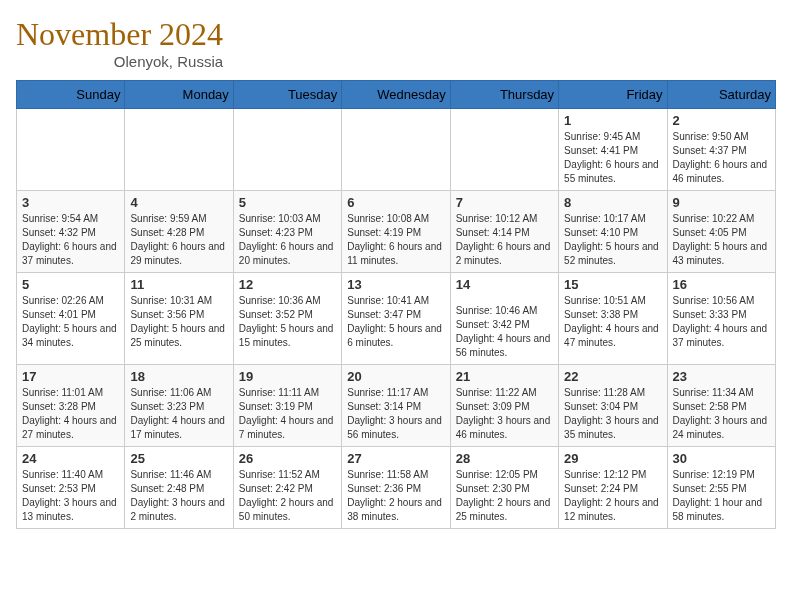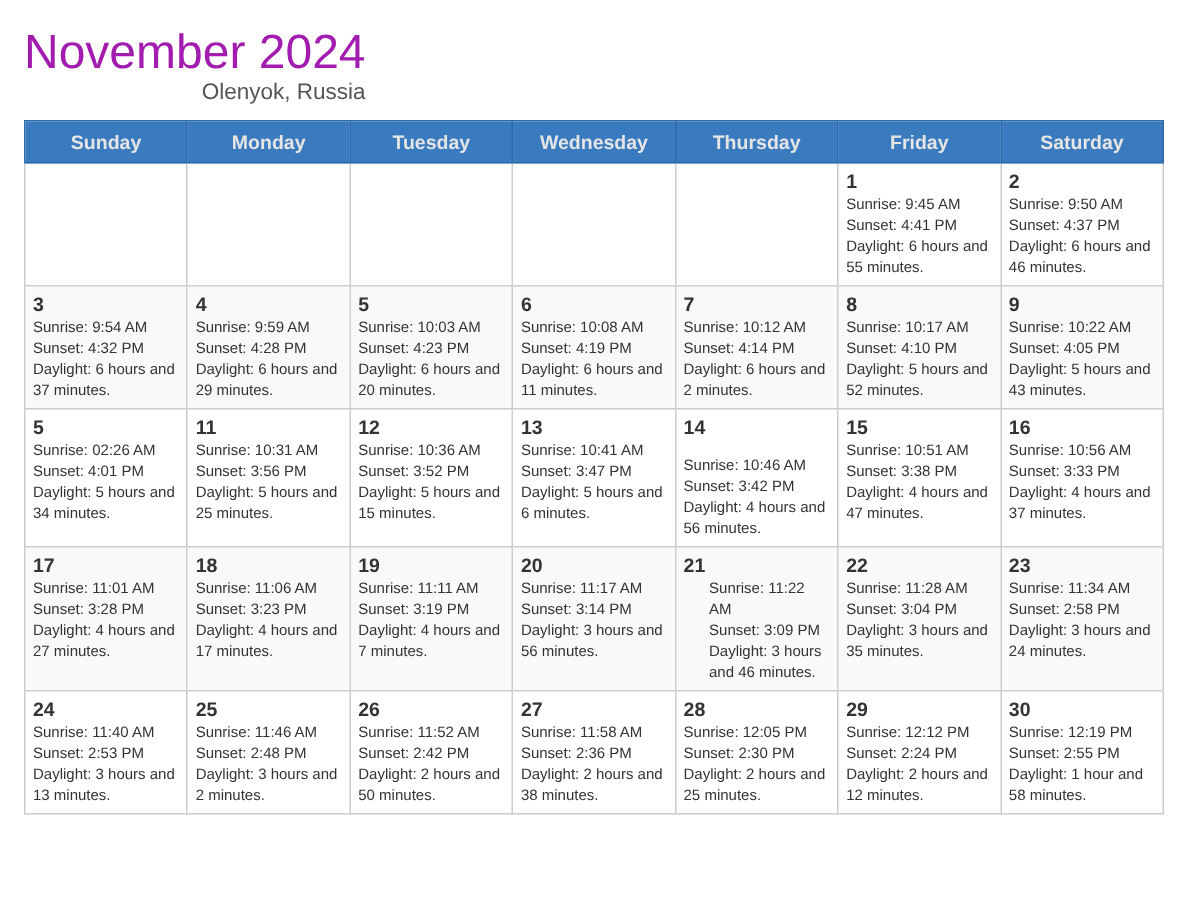--- a/index.html
+++ b/index.html
@@ -33,38 +33,39 @@
     .logo-icon {
       width: 32px;
       height: 32px;
     }
     .title-block {
       text-align: right;
     }
     .month-title {
       font-size: 32px;
       font-weight: 300;
-      color: #a21caf;
+      color: #a16207;
+      font-family: Liberation Serif, serif;
     }
     .subtitle {
       font-size: 15px;
       color: #555;
     }
     table {
       width: 100%;
       border-collapse: collapse;
       table-layout: fixed;
     }
     thead tr th {
       background: #3a7abf;
-      color: #e5e5e5;
+      color: #000000;
       padding: 6px 4px;
       font-size: 13px;
-      font-weight: bold;
-      text-align: center;
+      font-weight: normal;
+      text-align: right;
       border: 1px solid #2d6aaa;
     }
     tbody tr td {
       border: 1px solid #ccc;
       vertical-align: top;
       padding: 4px 5px;
       height: 80px;
       font-size: 10.5px;
       color: #333;
       background: #fff;
@@ -237,21 +238,21 @@
 Daylight: 4 hours and 7 minutes.</div>
         </td>
         <td>
           <span class="day-num">20</span>
           <div class="day-info" style="white-space: pre-line;">Sunrise: 11:17 AM
 Sunset: 3:14 PM
 Daylight: 3 hours and 56 minutes.</div>
         </td>
         <td>
           <span class="day-num">21</span>
-          <div class="day-info" style="white-space: pre-line; margin-left: 17px;">Sunrise: 11:22 AM
+          <div class="day-info" style="white-space: pre-line;">Sunrise: 11:22 AM
 Sunset: 3:09 PM
 Daylight: 3 hours and 46 minutes.</div>
         </td>
         <td>
           <span class="day-num">22</span>
           <div class="day-info" style="white-space: pre-line;">Sunrise: 11:28 AM
 Sunset: 3:04 PM
 Daylight: 3 hours and 35 minutes.</div>
         </td>
         <td>

